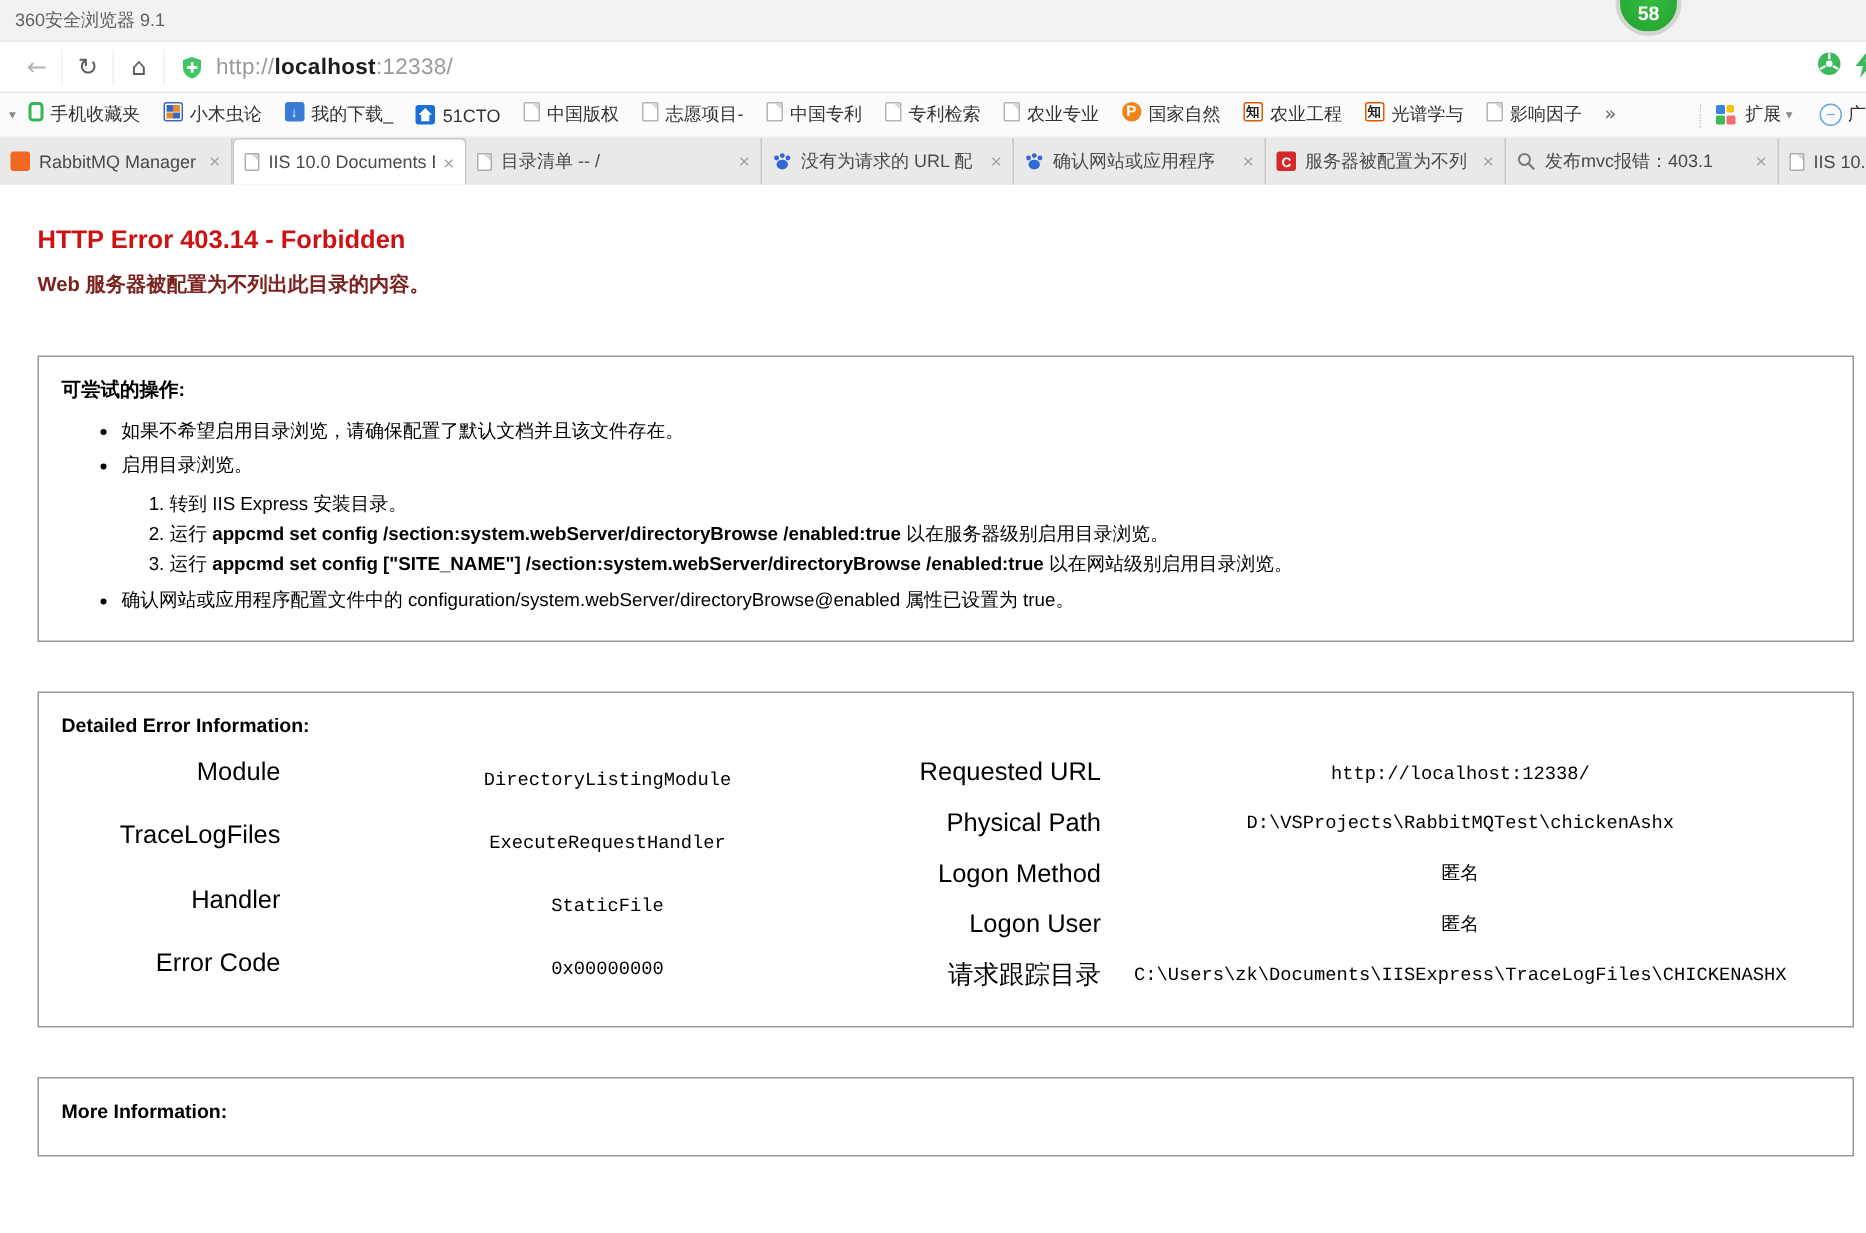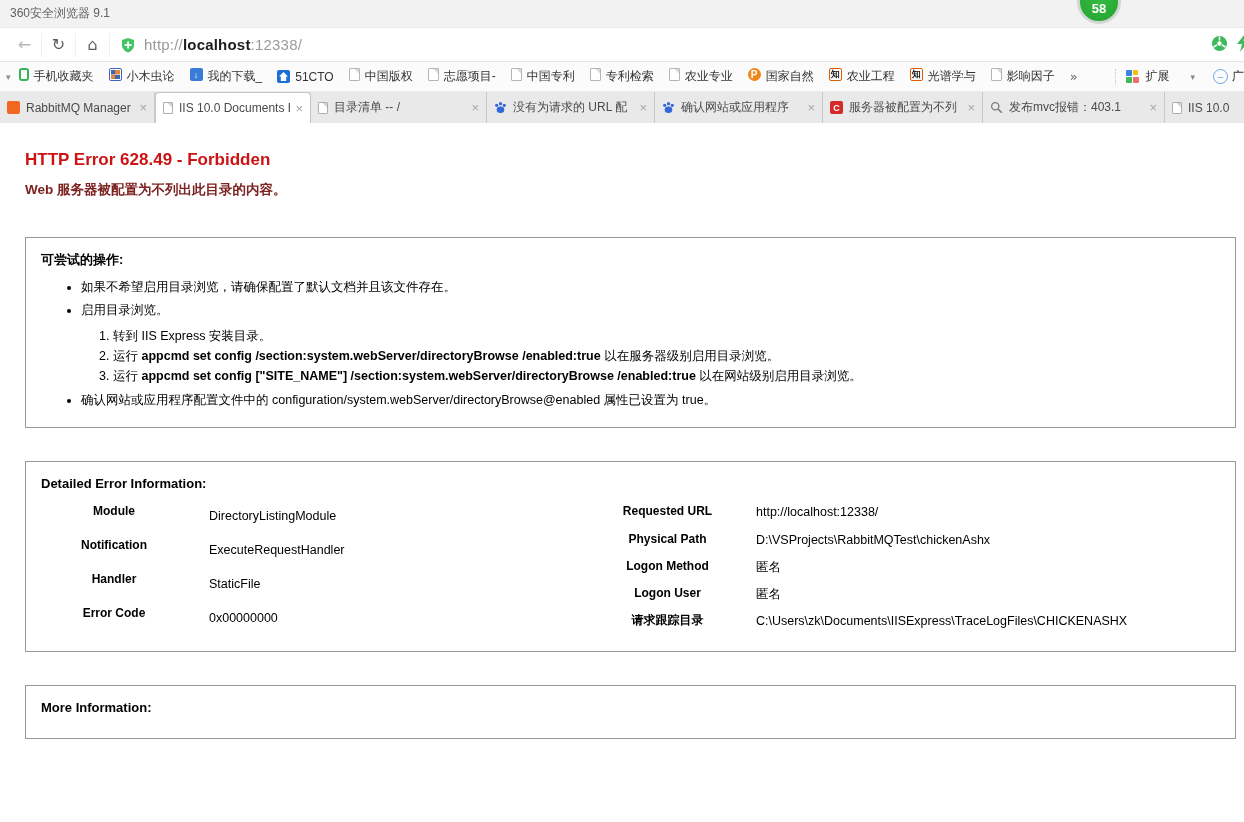--- a/index.html
+++ b/index.html
@@ -77,37 +77,37 @@
   .bi-zhi { background:#fff; border:1px solid #e05a00; color:#222; font-size:9px; font-weight:bold; }
   .bm-overflow { font-size:13px; color:#666; margin-right:10px; font-family:"DejaVu Sans",sans-serif; }
   .bm-right { margin-left:auto; display:flex; align-items:center; padding-right:0; }
   .bm-sep { border-left:1px dotted #c9c9c9; height:16px; margin-right:10px; }
   .ext-ic { width:14px; height:14px; position:relative; margin-right:5px; }
   .ext-ic i { position:absolute; width:6px; height:6px; border-radius:1px; }
   .ext-ic .e1{ left:0; top:0; background:#3b83e0; }
   .ext-ic .e2{ left:7px; top:0; background:#f4c20d; width:5px;height:5px; }
   .ext-ic .e3{ left:0; top:7px; background:#3cba54; }
   .ext-ic .e4{ left:7px; top:7px; background:#f26d6d; }
-  .ext-label { font-size:12px; color:#333; margin-right:21px; }
+  .ext-label { font-size:12px; color:#333; margin-right:3px; }
   .minus-circle {
     width:15px; height:15px; border-radius:50%; border:1px solid #6aa6e8; color:#6aa6e8;
     display:inline-flex; align-items:center; justify-content:center; font-size:11px; margin:0 4px 0 10px;
   }
   .adblock-txt { font-size:12px; color:#333; }
 
   
   .tabbar { height:31px; background:#dedede; display:flex; align-items:stretch; }
   .tab {
     display:flex; align-items:center; padding:0 7px;
     background:#e9e9e9; border-right:1px solid #c9c9c9;
     font-size:12px; color:#4a4a4a; overflow:hidden; flex:none;
   }
   .tab:nth-child(1){ width:155px; }
   .tab:nth-child(2){ width:156px; }
-  .tab:nth-child(3){ width:176px; }
+  .tab:nth-child(3){ width:197px; }
   .tab:nth-child(4){ width:168px; }
   .tab:nth-child(5){ width:168px; }
   .tab:nth-child(6){ width:160px; }
   .tab:nth-child(7){ width:182px; }
   .tab:nth-child(8){ width:157px; }
   .tab.active {
     background:#fff; border:1px solid #c6c6c6; border-bottom:none;
     border-top-left-radius:4px; border-top-right-radius:4px;
   }
   .tab .fav { margin-right:6px; flex:none; display:flex; }
@@ -133,22 +133,22 @@
   }
   .infobox h3 { margin:2px 0 8px 0; font-size:13px; font-weight:bold; color:#000; }
   .infobox ul { margin:8px 0 2px 0; padding-left:40px; }
   .infobox li { margin-bottom:5px; }
   .infobox ol { margin:8px 0 6px 0; padding-left:32px; }
   .infobox ol li { margin-bottom:2px; }
   .b { font-weight:bold; }
 
   .det-wrap { display:flex; margin-top:10px; }
   .det-table { border-collapse:collapse; }
-  .det-table th { font-weight:bold; padding:0 22px 9px 0; white-space:nowrap; vertical-align:top; font-size:12px; }
-  .det-table td { text-align:left; padding:0 0 9px 0; white-space:nowrap; font-size:12.5px; }
+  .det-table th { text-align:right; font-weight:normal; padding:0 22px 9px 0; white-space:nowrap; vertical-align:top; font-size:17px; }
+  .det-table td { text-align:center; padding:0 0 9px 0; white-space:nowrap; font-size:12.5px;font-family:Liberation Mono, monospace; }
   .det-left { width:560px; }
   .det-left th { width:168px; }
   .det-right th { width:155px; }
 </style>
 </head>
 <body>
 
 <div class="titlebar">
   <span class="wtitle">360安全浏览器 9.1</span>
   <div class="badge">
@@ -322,21 +322,21 @@
     <span class="tab-label">发布mvc报错：403.1</span>
     <span class="tab-close">×</span>
   </div>
   <div class="tab">
     <span class="fav fav-page"></span>
     <span class="tab-label">IIS 10.0</span>
   </div>
 </div>
 
 <div class="content">
-  <h1 class="err-title">HTTP Error 628.49 - Forbidden</h1>
+  <h1 class="err-title">HTTP Error 403.14 - Forbidden</h1>
   <h2 class="err-sub">Web 服务器被配置为不列出此目录的内容。</h2>
 
 
   <div class="infobox">
     <h3>可尝试的操作:</h3>
     <ul>
       <li>如果不希望启用目录浏览，请确保配置了默认文档并且该文件存在。</li>
       <li>
         <span>启用目录浏览。</span>
         <ol>
@@ -352,21 +352,21 @@
   <div class="infobox">
     <h3>Detailed Error Information:</h3>
     <div class="det-wrap">
       <table class="det-table det-left">
         <tbody>
             <tr>
               <th>Module</th>
               <td>DirectoryListingModule</td>
             </tr>
         <tr>
-              <th>Notification</th>
+              <th>TraceLogFiles</th>
               <td>ExecuteRequestHandler</td>
             </tr>
         <tr>
               <th>Handler</th>
               <td>StaticFile</td>
             </tr>
         <tr>
               <th>Error Code</th>
               <td>0x00000000</td>
             </tr>

